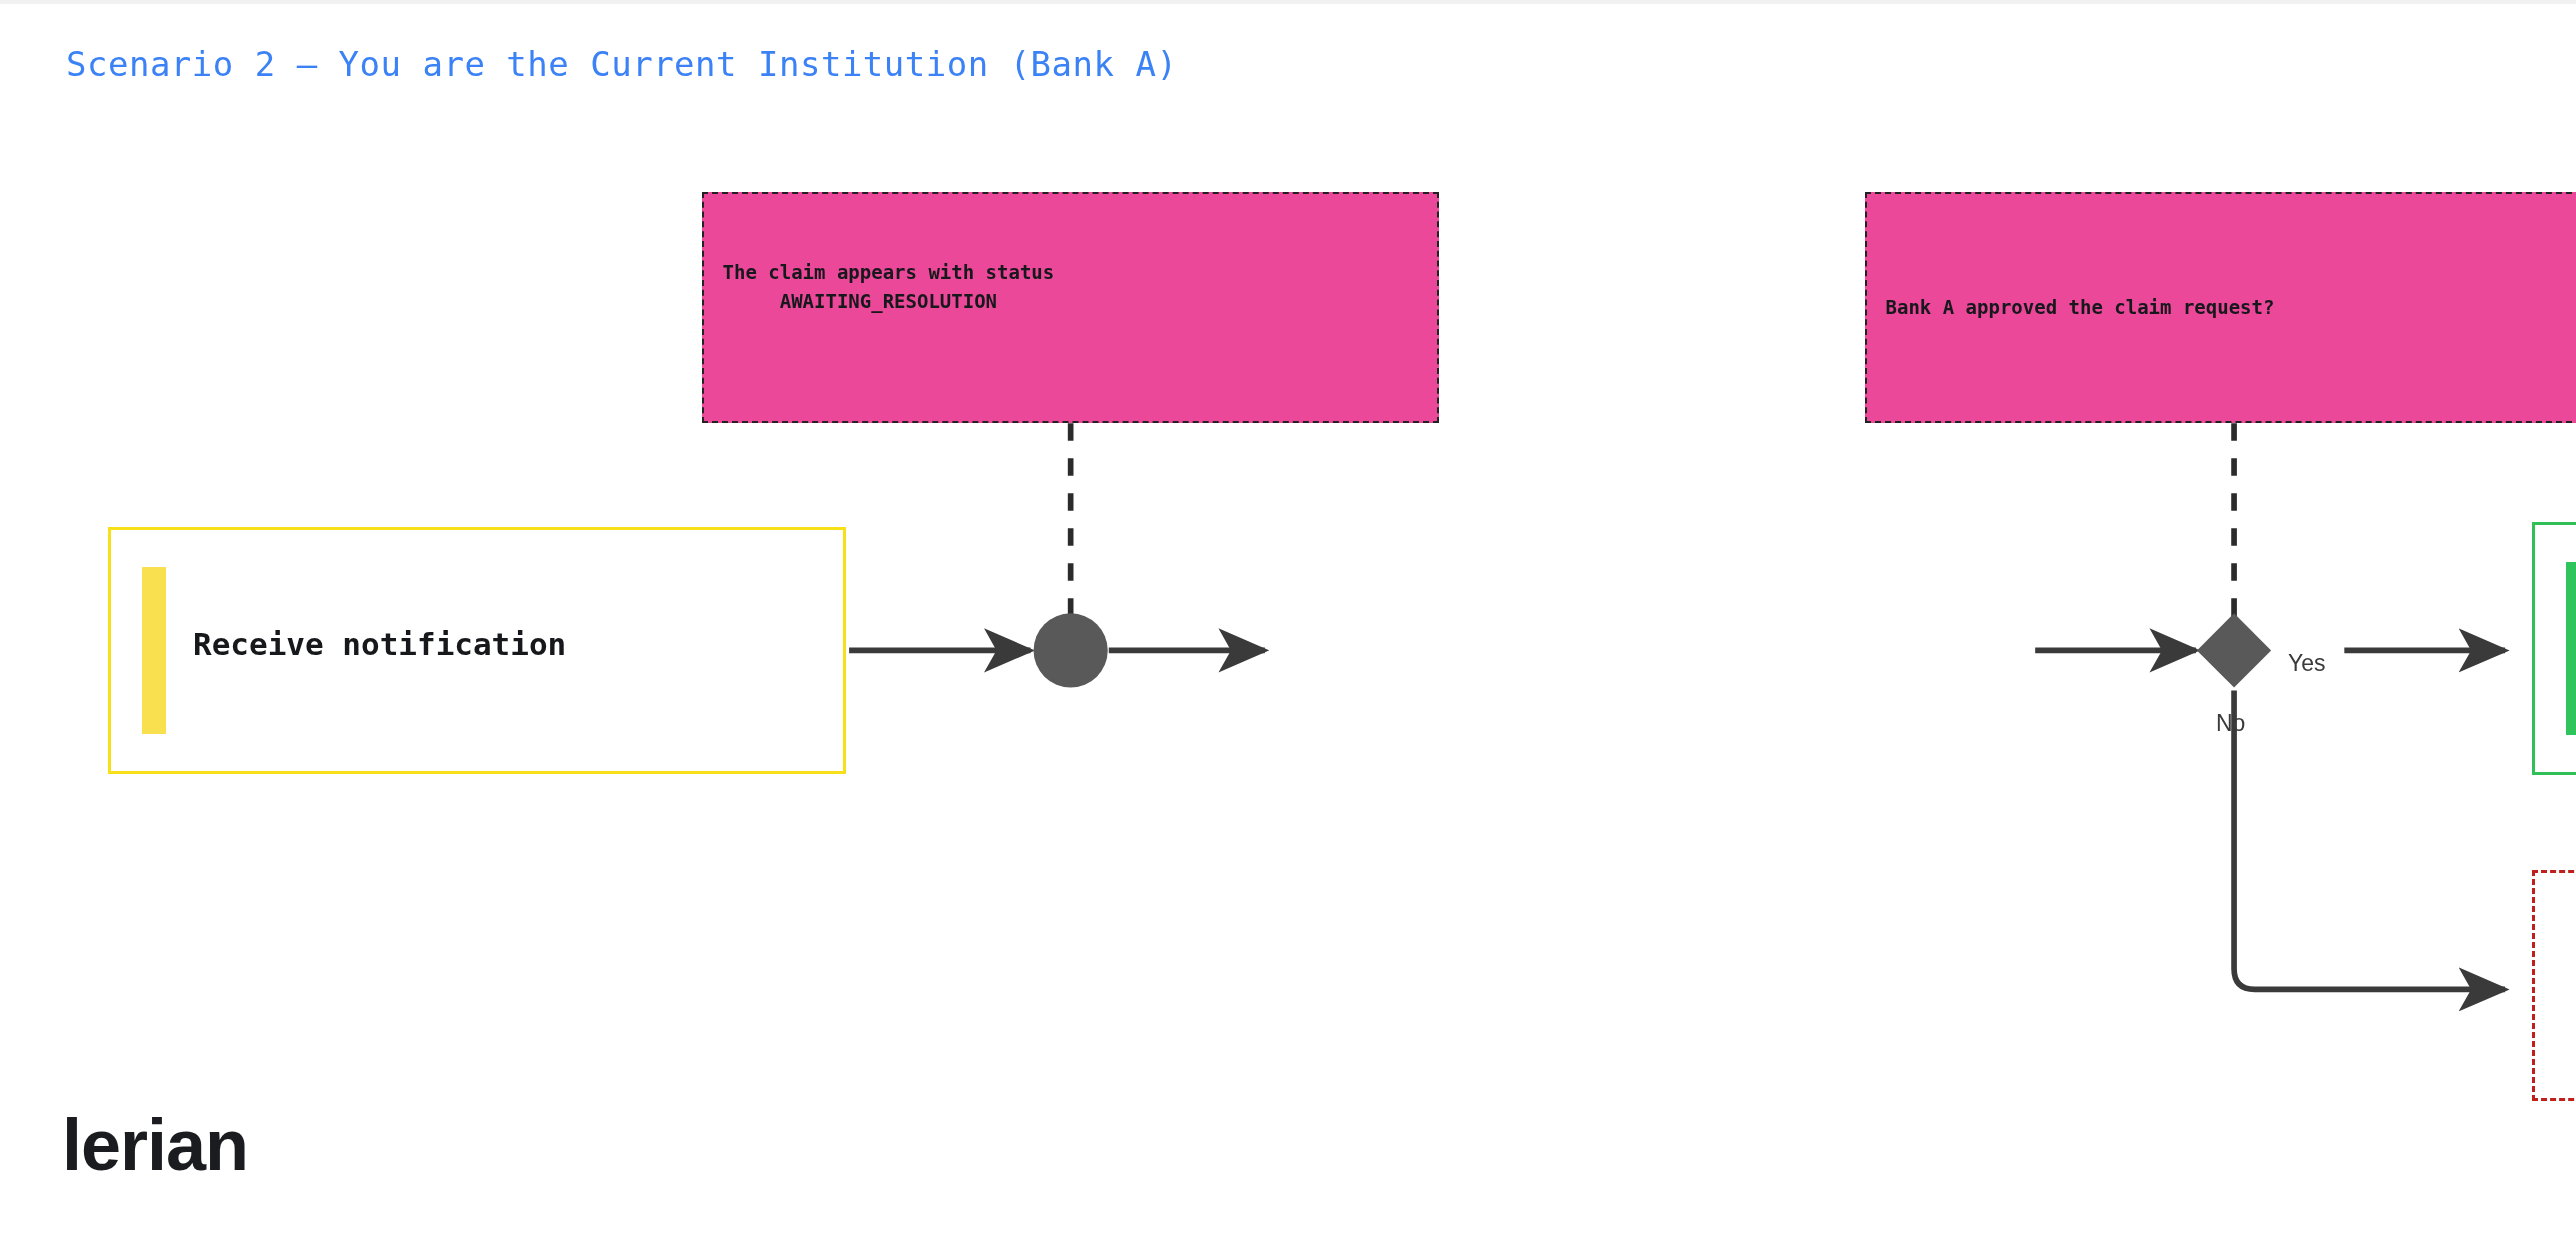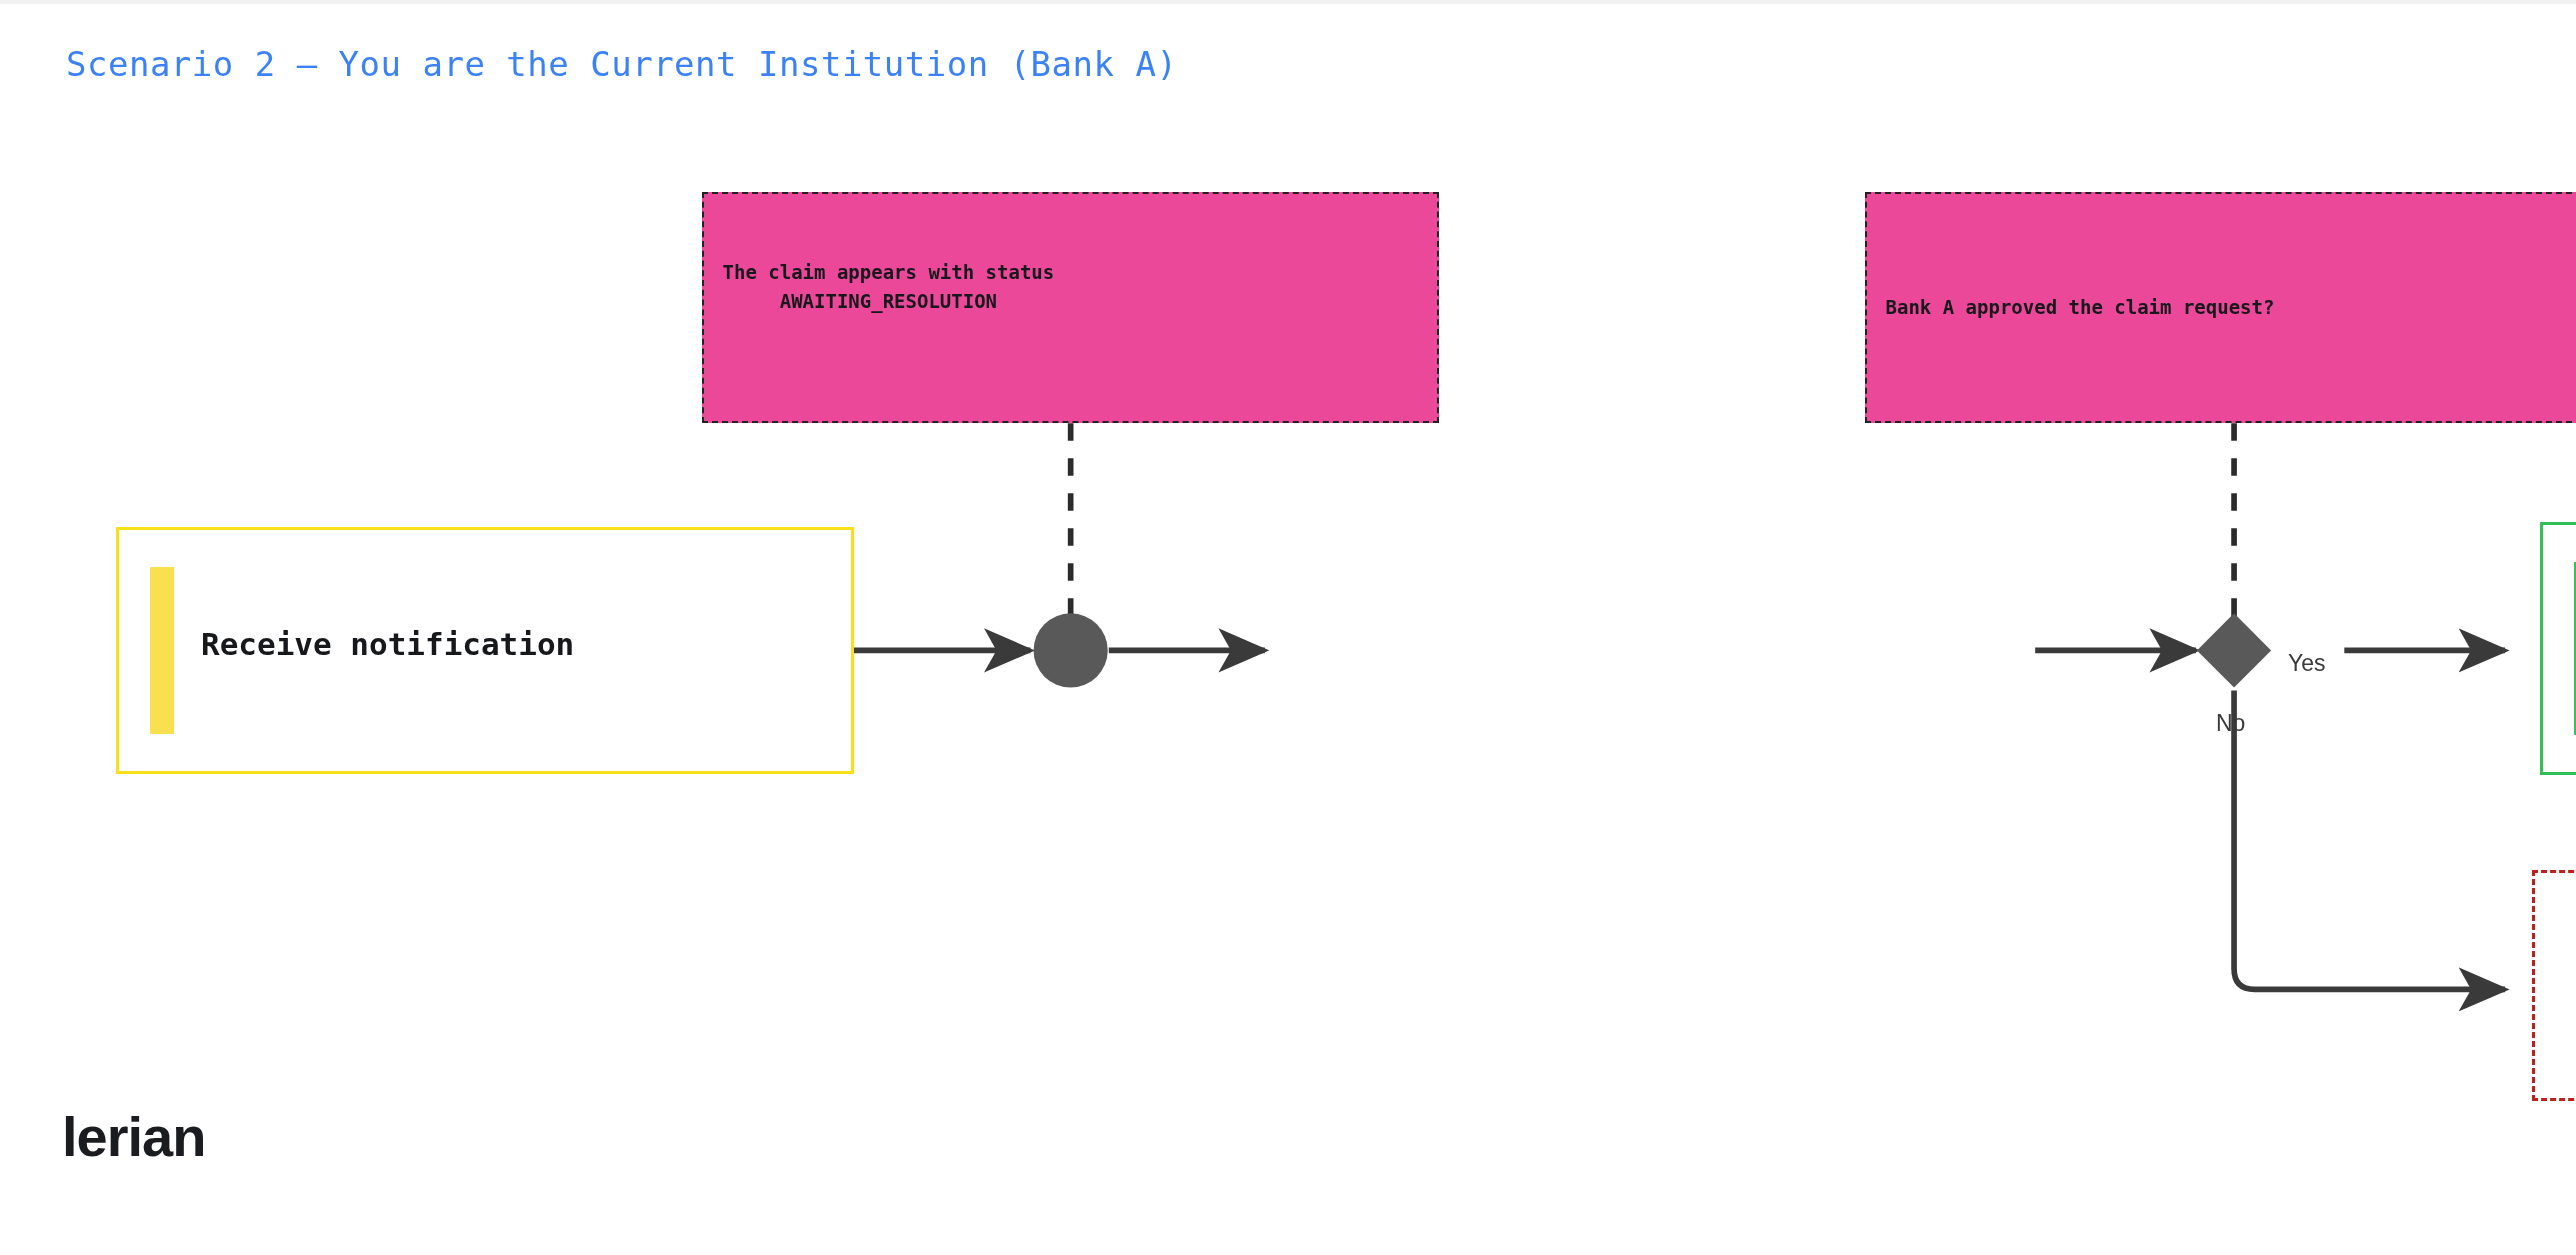--- a/index.html
+++ b/index.html
@@ -77,21 +77,20 @@
   #note-approved { left: 1865px; top: 192px; width: 737px; height: 231px; }
 
   
   .card {
     position: absolute;
     box-sizing: border-box;
     background: #ffffff;
     border: 3.6px solid #cccccc;
     display: flex;
     align-items: center;
-    margin-left: 8px;
   }
   .card-accent {
     width: 24px;
     margin-left: 31px;
     align-self: stretch;
     margin-top: 37px;
     margin-bottom: 37px;
     flex: 0 0 auto;
   }
   .card-body {
@@ -147,21 +146,21 @@
   }
   #label-yes { left: 2269px; top: 650px; margin-left: 19px; }
   #label-no  { left: 2216px; top: 685px; margin-top: 25px; }
 
   
   #logo {
     position: absolute;
     left: 62px; top: 1109px;
     font-family: "Liberation Sans", sans-serif;
     font-weight: bold;
-    font-size: 56px;
+    font-size: 72px;
     letter-spacing: -1px;
     color: #1b1c20;
     line-height: 1;
   }
 </style>
 </head>
 <body>
 
 <div id="top-strip"></div>
 

